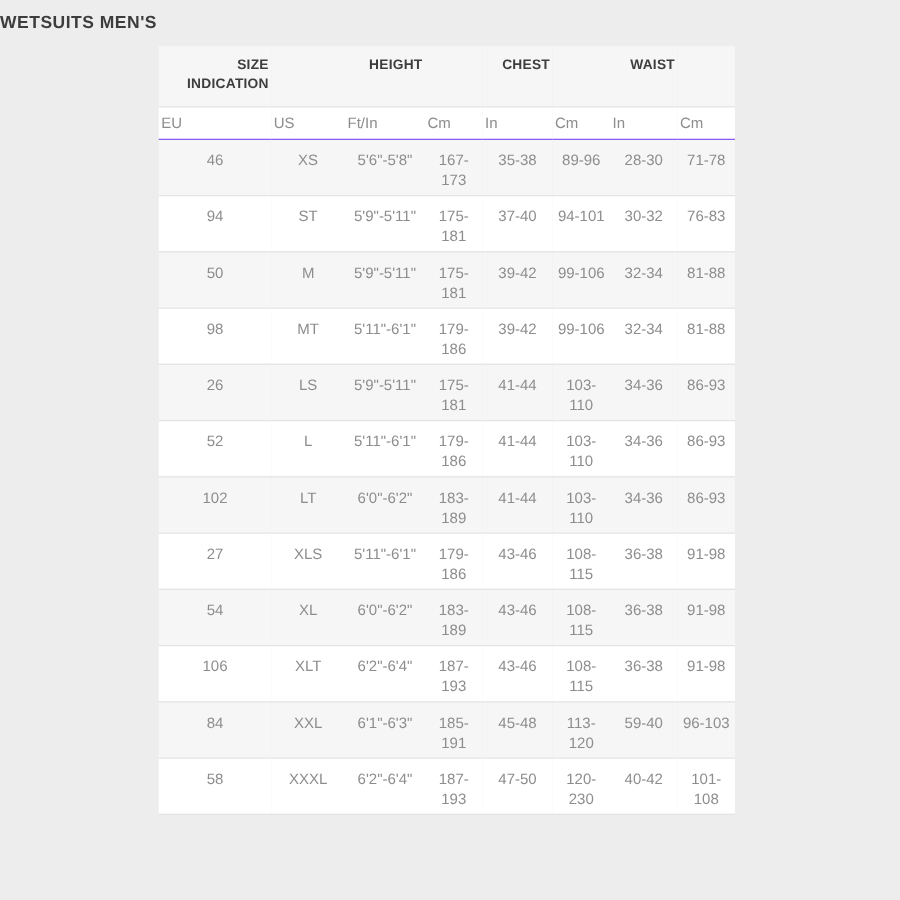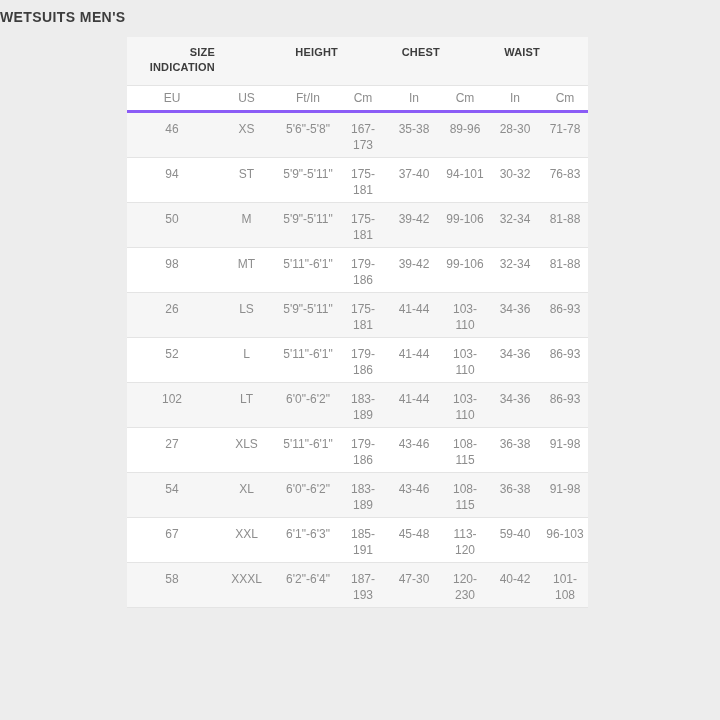--- a/index.html
+++ b/index.html
@@ -40,22 +40,22 @@
     border-bottom: 1px solid #e4e4e4;
   }
   thead tr.sub-row th {
     background: #ffffff;
     height: 26px;
     vertical-align: middle;
     padding: 2px;
     font-size: 12px;
     font-weight: normal;
     color: #8d8d8d;
-    text-align: center;
-    border-bottom: 3px solid #8b5cf6;
+    text-align: left;
+    border-bottom: 1px solid #8b5cf6;
   }
   tbody td {
     background: #ffffff;
     height: 45px;
     vertical-align: top;
     padding: 8px 2px 4px 2px;
     font-size: 12px;
     color: #8d8d8d;
     text-align: center;
     line-height: 16px;
@@ -191,33 +191,43 @@
         <td>54</td>
         <td>XL</td>
         <td class="nowrap">6'0"-6'2"</td>
         <td>183-189</td>
         <td>43-46</td>
         <td>108-115</td>
         <td>36-38</td>
         <td>91-98</td>
       </tr>
       <tr>
-        <td>67</td>
+        <td>106</td>
+        <td>XLT</td>
+        <td class="nowrap">6'2"-6'4"</td>
+        <td>187-193</td>
+        <td>43-46</td>
+        <td>108-115</td>
+        <td>36-38</td>
+        <td>91-98</td>
+      </tr>
+      <tr>
+        <td>84</td>
         <td>XXL</td>
         <td class="nowrap">6'1"-6'3"</td>
         <td>185-191</td>
         <td>45-48</td>
         <td>113-120</td>
         <td>59-40</td>
         <td>96-103</td>
       </tr>
       <tr>
         <td>58</td>
         <td>XXXL</td>
         <td class="nowrap">6'2"-6'4"</td>
         <td>187-193</td>
-        <td>47-30</td>
+        <td>47-50</td>
         <td>120-230</td>
         <td>40-42</td>
         <td>101-108</td>
       </tr>
     </tbody>
 </table>
 
 </body></html>

